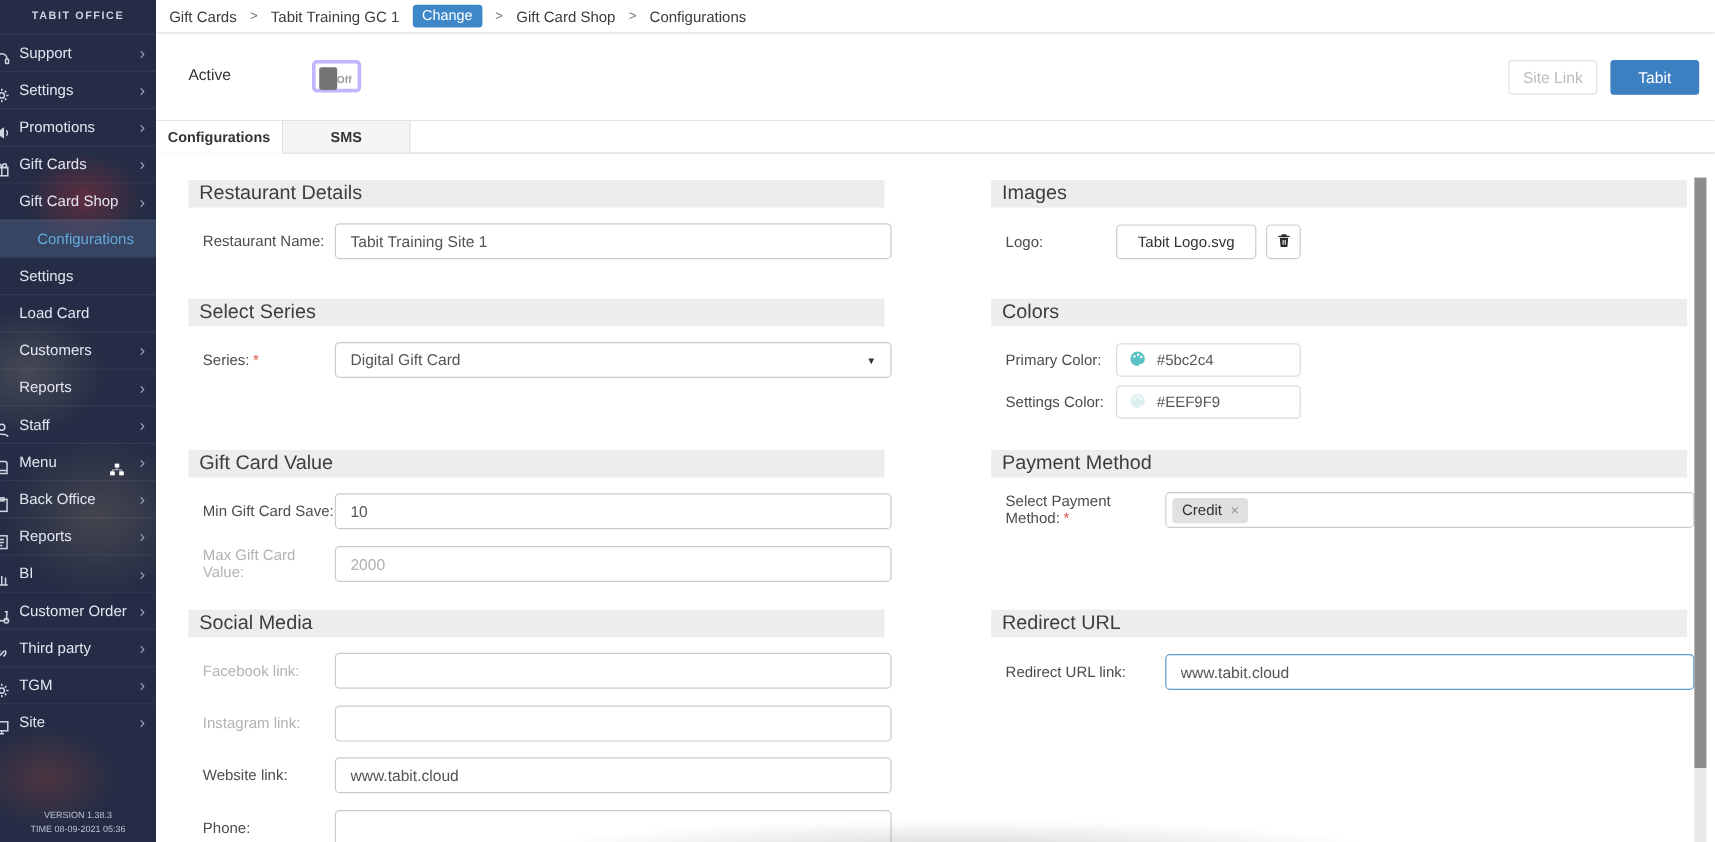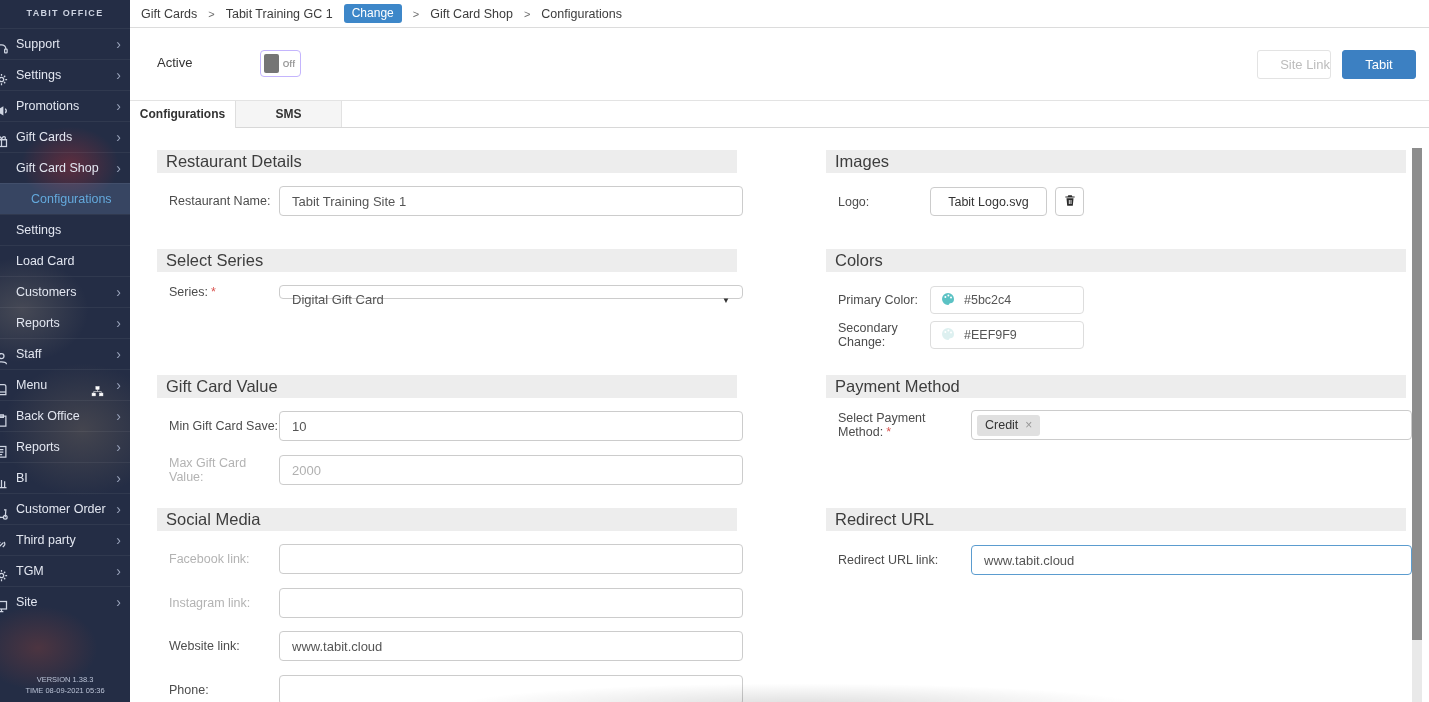--- a/index.html
+++ b/index.html
@@ -29,46 +29,46 @@
 
   
   .main { position:absolute; left:130px; top:0; width:1299px; height:702px; background:#fff; }
   .crumbs { height:28px; border-bottom:1px solid #dcdcdc; display:flex; align-items:center; padding-left:11px; font-size:12.5px; color:#3c3c3c; gap:11px; }
   .crumb { cursor:pointer; }
   .crumb-sep { color:#6e6e6e; font-size:11px; }
   .badge { background:#3d87c9; color:#fff; font-size:12px; padding:2px 8px 3px; border-radius:3px; cursor:pointer; }
 
   .toolbar { position:relative; height:72px; }
   .active-label { position:absolute; left:27px; top:27px; font-size:13px; color:#333; }
-  .toggle { position:absolute; left:130px; top:22px; width:41px; height:27px; background:#fff; border:1px solid #c4b5fd; border-radius:4px; cursor:pointer; }
+  .toggle { position:absolute; left:130px; top:22px; width:41px; height:27px; background:#fff; border:3px solid #c4b5fd; border-radius:4px; cursor:pointer; }
   .toggle-knob { position:absolute; left:3px; top:3px; width:15px; height:19px; background:#757575; border-radius:2px; }
   .toggle-text { position:absolute; right:5px; top:8px; font-size:8.5px; font-weight:bold; color:#9a9a9a; }
   .btn { position:absolute; top:22px; height:29px; width:74px; border-radius:3px; font-size:13px; font-family:inherit; cursor:pointer; }
-  .btn-sitelink { right:98px; background:#fff; border:1px solid #e3e3e3; color:#bcbcbc;text-align:right; }
+  .btn-sitelink { right:98px; background:#fff; border:1px solid #e3e3e3; color:#bcbcbc; }
   .btn-save { right:13px; background:#3c80c2; border:1px solid #3c80c2; color:#fff; }
 
   .tabstrip { height:28px; border-top:1px solid #e3e3e3; border-bottom:1px solid #d8d8d8; display:flex; background:#fff; }
   .tab { width:106px; line-height:26px; text-align:center; font-size:12px; font-weight:bold; color:#333; cursor:pointer; }
   .tab.on { background:#fff; border-right:1px solid #dedede; margin-bottom:-1px; }
   .tab.off { background:#f5f5f5; border-right:1px solid #e2e2e2; }
 
   .content { position:relative; height:574px; }
   .col { position:absolute; top:0; width:580px; height:574px; }
   .col-l { left:27px; }
   .col-r { left:696px; }
   .sechdr { position:absolute; left:0; width:580px; height:23px; line-height:23px; background:#ededed; color:#3d3d3d; font-size:16.5px; padding-left:9px; }
   .frow { position:absolute; left:12px; width:580px; display:flex; align-items:center; }
   .flabel { font-size:12.5px; color:#4c4c4c; flex-shrink:0; }
   .flabel.dim { color:#b3b3b3; }
   .lw110 { width:110px; } .lw92 { width:92px; } .lw133 { width:133px; }
   .req { color:#d9534f; margin-left:3px; }
   .tinput { height:30px; border:1px solid #ccc; border-radius:4px; padding:0 12px; font-size:13px; color:#555; font-family:inherit; background:#fff; outline:none; }
   .tinput.dim { color:#b0b0b0; }
   .w464 { width:464px; } .w441 { width:441px; }
-  .selectbox { position:relative; width:464px; height:14px; border:1px solid #ccc; border-radius:4px; background:#fff; line-height:28px; padding:0 12px; font-size:13px; color:#555; cursor:pointer; }
+  .selectbox { position:relative; width:464px; height:30px; border:1px solid #ccc; border-radius:4px; background:#fff; line-height:28px; padding:0 12px; font-size:13px; color:#555; cursor:pointer; }
   .caret { position:absolute; right:12px; top:0; font-size:9px; color:#333; }
   .file-btn { width:117px; height:29px; background:#fff; border:1px solid #ccc; border-radius:4px; font-size:12.5px; color:#333; font-family:inherit; cursor:pointer; }
   .trash-btn { width:29px; height:29px; margin-left:8px; background:#fff; border:1px solid #ccc; border-radius:4px; display:flex; align-items:center; justify-content:center; cursor:pointer; }
   .trash-btn svg { width:14px; height:15px; fill:#2b2b2b; }
   .color-input { width:154px; height:28px; border:1px solid #ddd; border-radius:4px; background:#fff; display:flex; align-items:center; padding:0 10px; gap:9px; font-size:12.5px; color:#555; cursor:pointer; }
   .pm-input { width:441px; height:30px; border:1px solid #ccc; border-radius:4px; background:#fff; display:flex; align-items:center; padding:0 5px; cursor:text; }
   .chip { background:#e0e0e0; border-radius:3px; height:21px; display:flex; align-items:center; padding:0 8px; font-size:12.5px; color:#333; gap:7px; }
   .chip-x { color:#979797; font-size:12px; cursor:pointer; }
   .focused { border:1.5px solid #5b9ccf; }
   .bottom-shadow { position:absolute; left:220px; bottom:0; width:900px; height:24px; pointer-events:none;
@@ -337,21 +337,21 @@
             <span><svg width="14" height="14" viewBox="0 0 14 14">
                   <path d="M7 1a6 6 0 1 0 0 12c1.6 0 1-1.7 2.1-1.7 2.4 0 3.9-1.2 3.9-4.3A6 6 0 0 0 7 1z" fill="#5bc2c4"></path>
                   <circle cx="4.4" cy="5" r="1" fill="#fff"></circle>
                   <circle cx="7.4" cy="3.6" r="1" fill="#fff"></circle>
                   <circle cx="10" cy="5.4" r="1" fill="#fff"></circle>
                 </svg></span>
             <span>#5bc2c4</span>
           </div>
         </div>
         <div class="frow" style="top:193px">
-          <span class="flabel lw92">Secondary Change:</span>
+          <span class="flabel lw92">Settings Color:</span>
           <div class="color-input">
             <span><svg width="14" height="14" viewBox="0 0 14 14">
                   <path d="M7 1a6 6 0 1 0 0 12c1.6 0 1-1.7 2.1-1.7 2.4 0 3.9-1.2 3.9-4.3A6 6 0 0 0 7 1z" fill="#ddf0f0"></path>
                   <circle cx="4.4" cy="5" r="1" fill="#fff"></circle>
                   <circle cx="7.4" cy="3.6" r="1" fill="#fff"></circle>
                   <circle cx="10" cy="5.4" r="1" fill="#fff"></circle>
                 </svg></span>
             <span>#EEF9F9</span>
           </div>
         </div>

